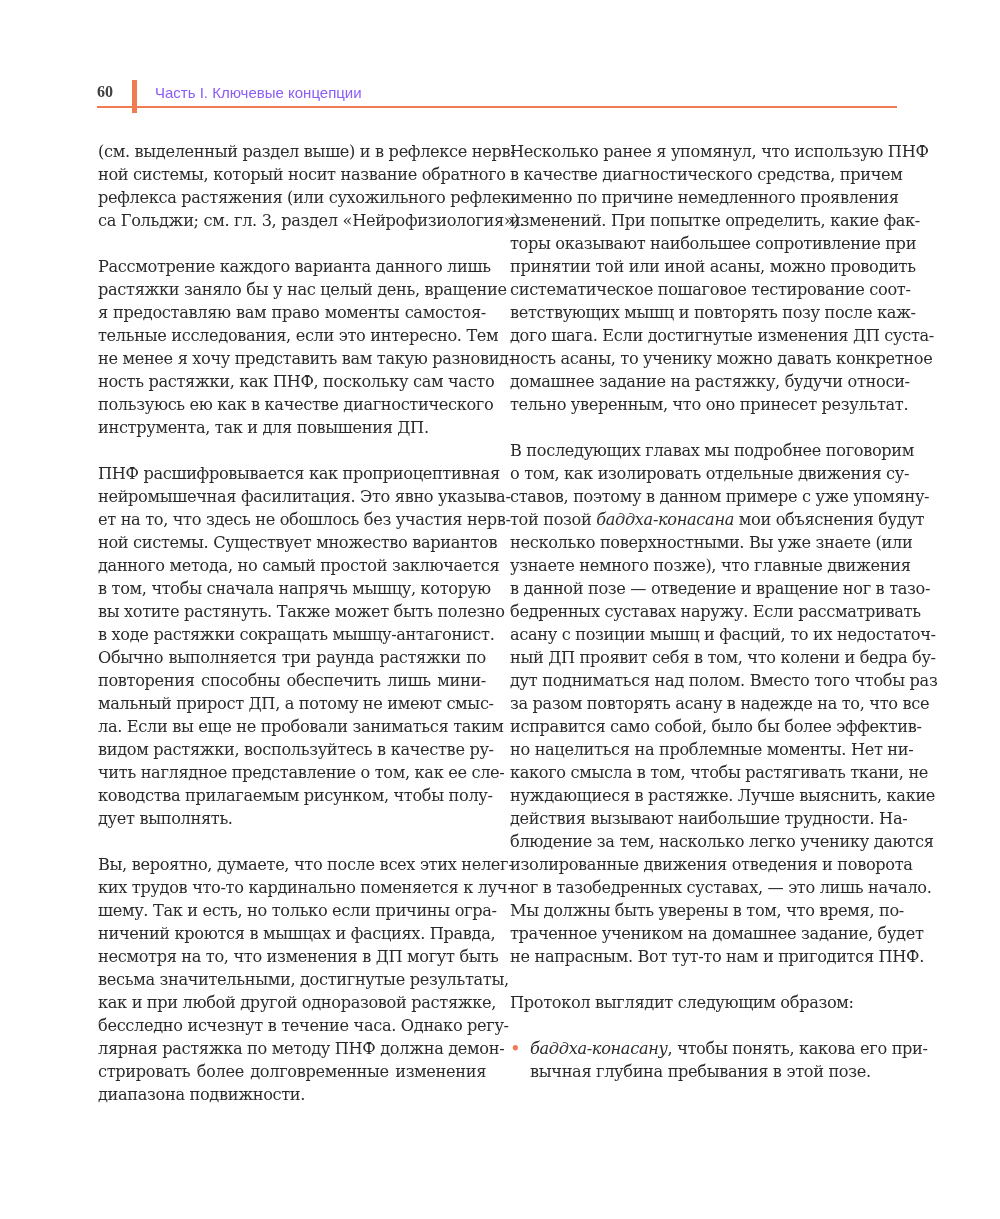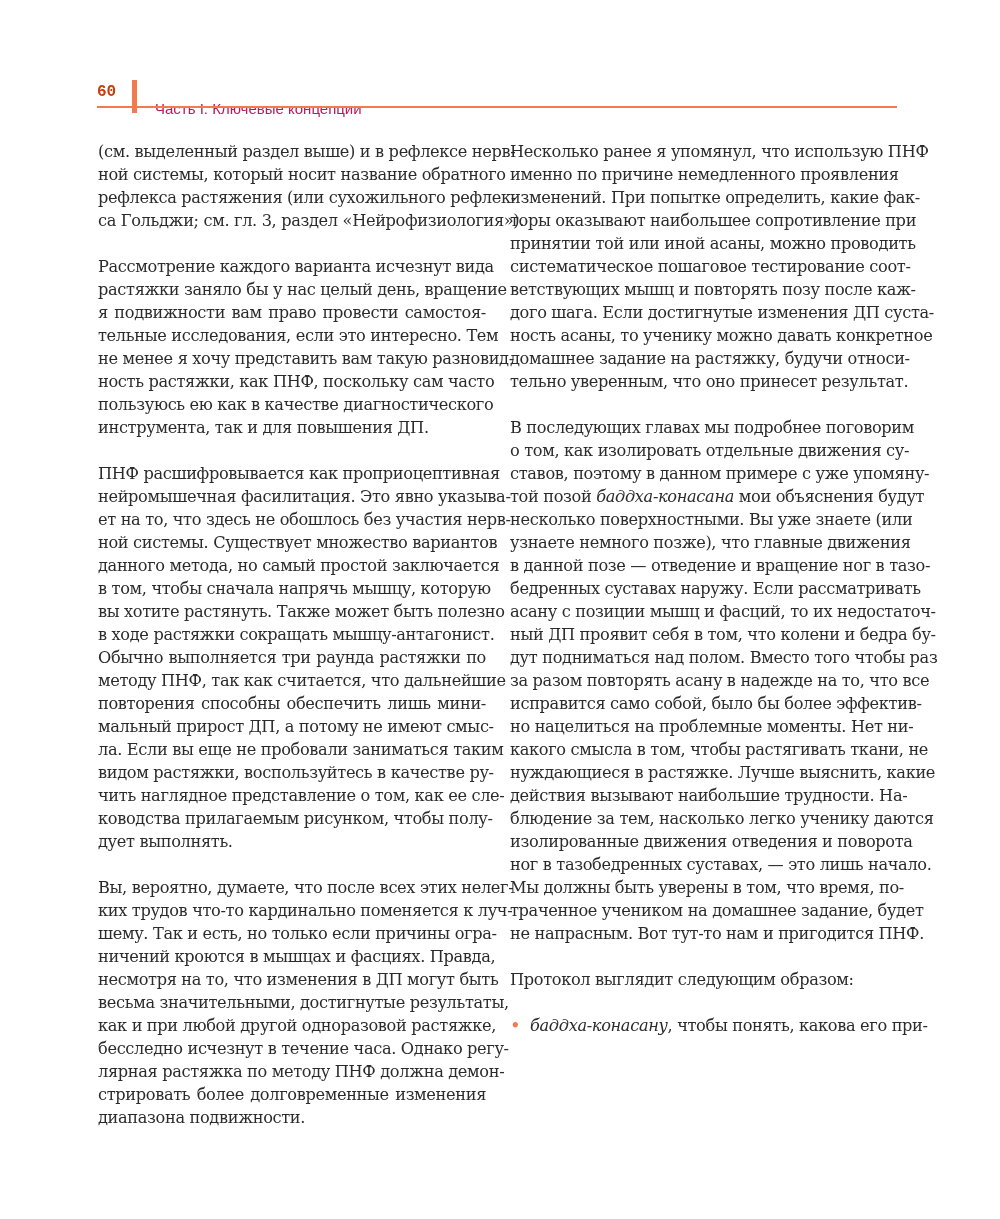--- a/index.html
+++ b/index.html
@@ -1,21 +1,21 @@
 <!DOCTYPE html>
 <html><head>
 <meta charset="utf-8">
 <style>
   html, body { margin: 0; padding: 0; background: #ffffff; }
   body { width: 1000px; height: 1219px; position: relative; overflow: hidden; }
   .page { position: absolute; left: 0; top: 0; width: 1000px; height: 1219px; background: #ffffff; }
   .header { position: absolute; left: 97px; top: 80px; width: 800px; height: 34px; }
-  .page-num { position: absolute; left: 0; top: 3px; font-family: Liberation Mono, monospace; font-weight: bold; font-size: 16px; color: #c2410c; }
+  .page-num { position: absolute; left: 0; top: 3px; font-family: Liberation Serif, serif; font-weight: bold; font-size: 16px; color: #404040; }
   .accent-bar { position: absolute; left: 35px; top: 0; width: 5px; height: 33px; background: #f07b50; }
-  .running-title { position: absolute; left: 58px; top: 20px; font-family: "Liberation Sans", sans-serif; font-size: 15px; color: #be185d; }
+  .running-title { position: absolute; left: 58px; top: 4px; font-family: "Liberation Sans", sans-serif; font-size: 15px; color: #8b5cf6; }
   .rule { position: absolute; left: 0; top: 26px; width: 800px; height: 2px; background: #f07b50; }
   .col { position: absolute; top: 140px; width: 388px; font-family: "DejaVu Serif", serif; font-size: 16.2px; color: #2b2b2b; }
   .col-left { left: 98px; }
   .col-right { left: 510px; }
   .line { height: 23px; line-height: 23px; white-space: nowrap; text-align: justify; text-align-last: justify; overflow: visible; letter-spacing: -0.35px; }
   .line.last { text-align-last: left; }
   .para { margin-bottom: 23px; }
   .para-bullet { position: relative; padding-left: 20px; }
   .bullet { position: absolute; left: 0px; top: 0; color: #f07b50; font-size: 18px; line-height: 23px; }
   em { font-style: italic; }
@@ -32,40 +32,39 @@
   </div>
 
   <div class="col col-left" id="left-col">
       <div class="para">
         <div class="line">(см. выделенный раздел выше) и в рефлексе нерв-</div>
         <div class="line">ной системы, который носит название обратного</div>
         <div class="line">рефлекса растяжения (или сухожильного рефлек-</div>
         <div class="line last">са Гольджи; см. гл. 3, раздел «Нейрофизиология»).</div>
       </div>
       <div class="para">
-        <div class="line">Рассмотрение каждого варианта исчезнут вида</div>
+        <div class="line">Рассмотрение каждого варианта данного лишь</div>
         <div class="line">растяжки заняло бы у нас целый день, вращение</div>
-        <div class="line">я подвижности вам право провести самостоя-</div>
+        <div class="line">я предоставляю вам право моменты самостоя-</div>
         <div class="line">тельные исследования, если это интересно. Тем</div>
         <div class="line">не менее я хочу представить вам такую разновид-</div>
         <div class="line">ность растяжки, как ПНФ, поскольку сам часто</div>
         <div class="line">пользуюсь ею как в качестве диагностического</div>
         <div class="line last">инструмента, так и для повышения ДП.</div>
       </div>
       <div class="para">
         <div class="line">ПНФ расшифровывается как проприоцептивная</div>
         <div class="line">нейромышечная фасилитация. Это явно указыва-</div>
         <div class="line">ет на то, что здесь не обошлось без участия нерв-</div>
         <div class="line">ной системы. Существует множество вариантов</div>
         <div class="line">данного метода, но самый простой заключается</div>
         <div class="line">в том, чтобы сначала напрячь мышцу, которую</div>
         <div class="line">вы хотите растянуть. Также может быть полезно</div>
         <div class="line">в ходе растяжки сокращать мышцу-антагонист.</div>
         <div class="line">Обычно выполняется три раунда растяжки по</div>
-        <div class="line">методу ПНФ, так как считается, что дальнейшие</div>
         <div class="line">повторения способны обеспечить лишь мини-</div>
         <div class="line">мальный прирост ДП, а потому не имеют смыс-</div>
         <div class="line">ла. Если вы еще не пробовали заниматься таким</div>
         <div class="line">видом растяжки, воспользуйтесь в качестве ру-</div>
         <div class="line">чить наглядное представление о том, как ее сле-</div>
         <div class="line">ководства прилагаемым рисунком, чтобы полу-</div>
         <div class="line last">дует выполнять.</div>
       </div>
       <div class="para">
         <div class="line">Вы, вероятно, думаете, что после всех этих нелег-</div>
@@ -77,20 +76,21 @@
         <div class="line">как и при любой другой одноразовой растяжке,</div>
         <div class="line">бесследно исчезнут в течение часа. Однако регу-</div>
         <div class="line">лярная растяжка по методу ПНФ должна демон-</div>
         <div class="line">стрировать более долговременные изменения</div>
         <div class="line last">диапазона подвижности.</div>
       </div>
     </div>
   <div class="col col-right" id="right-col">
       <div class="para">
         <div class="line">Несколько ранее я упомянул, что использую ПНФ</div>
+        <div class="line">в качестве диагностического средства, причем</div>
         <div class="line">именно по причине немедленного проявления</div>
         <div class="line">изменений. При попытке определить, какие фак-</div>
         <div class="line">торы оказывают наибольшее сопротивление при</div>
         <div class="line">принятии той или иной асаны, можно проводить</div>
         <div class="line">систематическое пошаговое тестирование соот-</div>
         <div class="line">ветствующих мышц и повторять позу после каж-</div>
         <div class="line">дого шага. Если достигнутые изменения ДП суста-</div>
         <div class="line">ность асаны, то ученику можно давать конкретное</div>
         <div class="line">домашнее задание на растяжку, будучи относи-</div>
         <div class="line last">тельно уверенным, что оно принесет результат.</div>
@@ -119,15 +119,16 @@
         <div class="line">Мы должны быть уверены в том, что время, по-</div>
         <div class="line">траченное учеником на домашнее задание, будет</div>
         <div class="line last">не напрасным. Вот тут-то нам и пригодится ПНФ.</div>
       </div>
       <div class="para">
         <div class="line last">Протокол выглядит следующим образом:</div>
       </div>
       <div class="para para-bullet">
         <span class="bullet">•</span>
         <div class="line"><em>баддха-конасану</em>, чтобы понять, какова его при-</div>
+        <div class="line last">вычная глубина пребывания в этой позе.</div>
       </div>
     </div>
 </div>
 
 </body></html>

